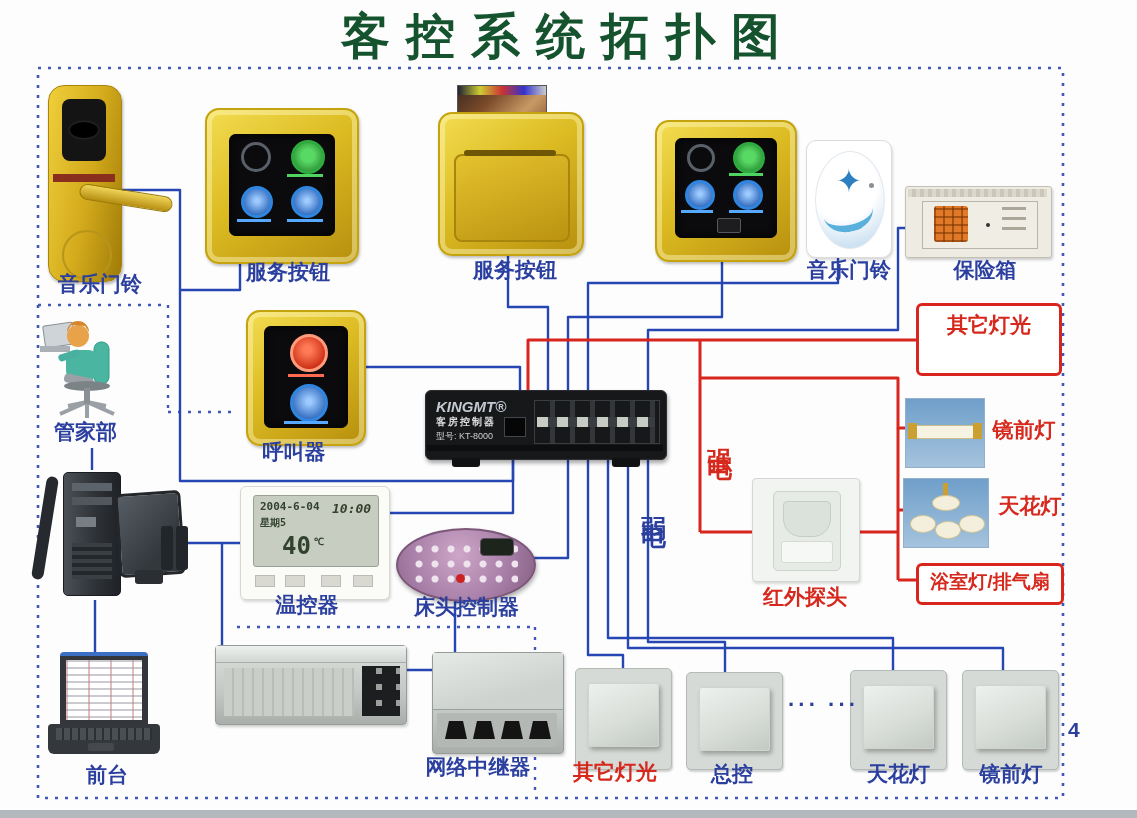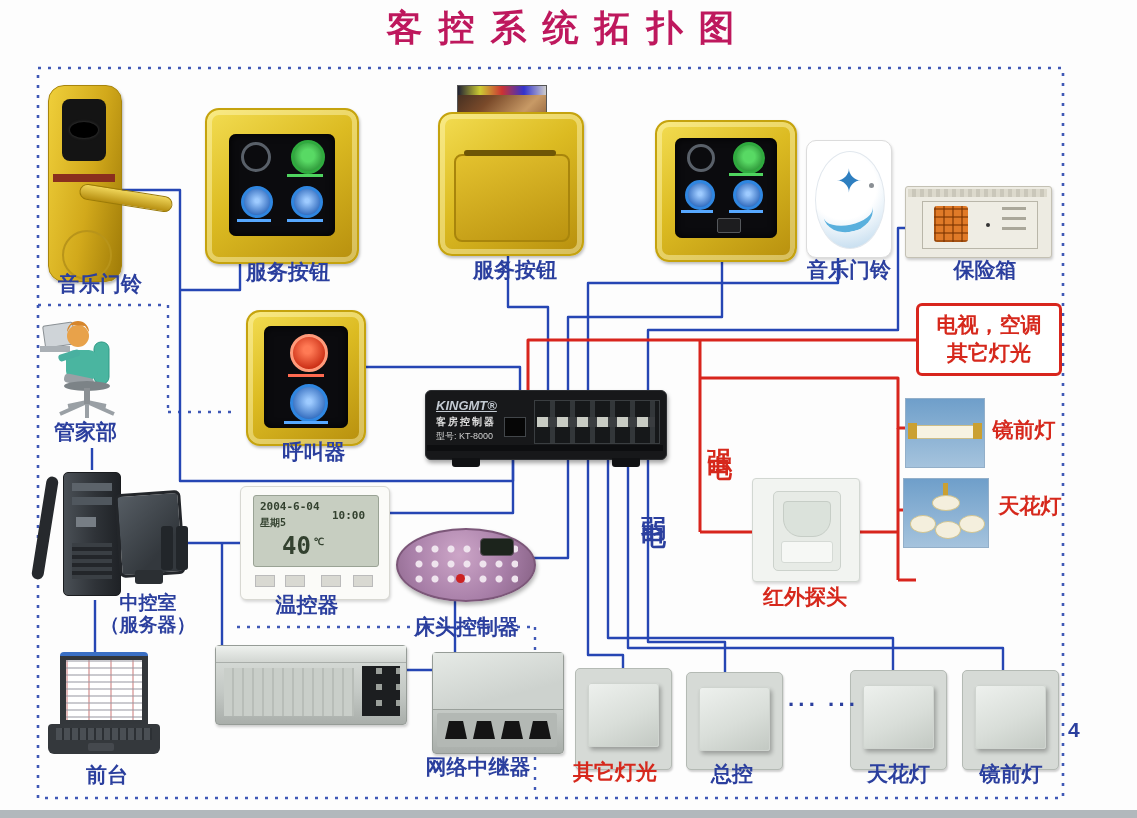--- a/index.html
+++ b/index.html
@@ -1,22 +1,22 @@
 <!DOCTYPE html>
 <html><head>
 <meta charset="utf-8">
 <style>
   html,body{margin:0;padding:0;background:#fff;}
   #stage{position:relative;width:1137px;height:818px;background:#fdfdfd;overflow:hidden;
          font-family:"Liberation Sans",sans-serif;}
   .abs{position:absolute;}
   svg.wires{position:absolute;left:0;top:0;pointer-events:none;}
   .title{position:absolute;left:0;top:4px;width:100%;text-align:center;
-         font-family:"DejaVu Serif",serif;font-weight:bold;font-size:36px;
-         letter-spacing:16px;color:#be185d;}
+         font-family:"DejaVu Serif",serif;font-weight:bold;font-size:49px;
+         letter-spacing:16px;color:#14532d;}
   .lbl{position:absolute;font-weight:bold;font-size:21px;color:#2b3f9e;
        text-align:center;white-space:nowrap;line-height:1.15;}
   .lbl.red{color:#d6281c;}
   .lbl.sm{font-size:19px;}
   .vlbl{position:absolute;font-weight:bold;font-size:25px;writing-mode:vertical-rl;
         text-orientation:upright;letter-spacing:6px;}
   .gold{background:linear-gradient(145deg,#f3dd52 0%,#dcbb22 45%,#b78f0e 100%);
         border:2px solid #c5a30e;border-radius:14px;
         box-shadow:inset 0 0 0 5px rgba(255,248,190,.45), 1px 2px 3px rgba(0,0,0,.25);}
   .scr{position:absolute;background:#0b0b0e;border-radius:7px;
@@ -167,21 +167,20 @@
          background-image:repeating-linear-gradient(0deg,rgba(120,50,0,.55) 0 2px,transparent 2px 8px),
                           repeating-linear-gradient(90deg,rgba(120,50,0,.55) 0 2px,transparent 2px 9px);"></div>
     <div class="abs" style="left:80px;top:36px;width:4px;height:4px;border-radius:50%;background:#333;"></div>
     <div class="abs" style="left:96px;top:20px;width:24px;height:3px;background:#aaa79a;"></div>
     <div class="abs" style="left:96px;top:30px;width:24px;height:3px;background:#aaa79a;"></div>
     <div class="abs" style="left:96px;top:40px;width:24px;height:3px;background:#aaa79a;"></div>
   </div>
   <div class="lbl" style="left:940px;top:258px;width:90px;">保险箱</div>
 
   <div class="redbox" style="left:916px;top:303px;width:140px;height:62px;font-size:21px;padding-top:5px;">
-    <div>电视，空调</div>
     <div>其它灯光</div>
   </div>
 
   <svg class="abs" style="left:38px;top:306px;" width="102" height="116" viewBox="0 0 102 116">
     <rect x="6" y="18" width="30" height="22" rx="2" fill="#cfd4d8" stroke="#8a9094" transform="rotate(-8 21 29)"></rect>
     <rect x="2" y="40" width="30" height="6" fill="#aab0b5"></rect>
     <rect x="56" y="36" width="15" height="42" rx="7" fill="#4ab5a0" stroke="#2f9a86"></rect>
     <rect x="28" y="44" width="32" height="30" rx="9" fill="#4ab5a0"></rect>
     <circle cx="40" cy="30" r="11" fill="#e8a24a"></circle>
     <path d="M29 26 a11 11 0 0 1 22 0 l-4 -6 -14 -1 z" fill="#d6862c"></path>
@@ -195,25 +194,25 @@
   <div class="lbl" style="left:33px;top:420px;width:105px;">管家部</div>
 
   <div class="abs gold" style="left:246px;top:310px;width:116px;height:132px;">
     <div class="scr" style="left:16px;top:14px;width:84px;height:102px;">
       <div class="ric redbtn" style="left:26px;top:8px;width:32px;height:32px;"></div>
       <div class="cap r" style="left:24px;top:48px;width:36px;"></div>
       <div class="ric blue" style="left:26px;top:58px;width:32px;height:32px;"></div>
       <div class="cap" style="left:20px;top:95px;width:44px;"></div>
     </div>
   </div>
-  <div class="lbl" style="left:264px;top:440px;width:100px;">呼叫器</div>
+  <div class="lbl" style="left:244px;top:440px;width:100px;">呼叫器</div>
 
   <div class="abs" style="left:425px;top:390px;width:240px;height:68px;background:#17181a;
        border-radius:6px;border:1px solid #2c2e31;box-shadow:1px 3px 4px rgba(0,0,0,.35);">
-    <div class="abs" style="left:10px;top:7px;font-style:italic;font-weight:bold;font-size:13px;color:#c3cad2;text-decoration:underline;">KINGMT®</div>
+    <div class="abs" style="left:10px;top:7px;font-style:italic;font-weight:bold;font-size:15px;color:#c3cad2;">KINGMT®</div>
     <div class="abs" style="left:10px;top:24px;font-size:10px;letter-spacing:2px;color:#dedede;font-weight:bold;">客房控制器</div>
     <div class="abs" style="left:10px;top:39px;font-size:9px;color:#cfcfcf;">型号: KT-8000</div>
     <div class="abs" style="left:1px;top:54px;width:236px;height:6px;background:#0d0e10;"></div>
     <div class="abs" style="left:78px;top:26px;width:20px;height:18px;background:#060606;
          border:1px solid #42464a;"></div>
     <div class="abs gridports" style="left:108px;top:9px;width:124px;height:42px;">
       <div class="abs" style="left:2px;top:16px;width:118px;height:10px;
            background:repeating-linear-gradient(90deg,#c9ccc4 0 11px,#3a3d40 11px 20px);"></div>
     </div>
   </div>
@@ -221,21 +220,21 @@
   <div class="abs" style="left:612px;top:458px;width:28px;height:9px;background:#101113;border-radius:0 0 3px 3px;"></div>
 
   <div class="vlbl" style="left:704px;top:428px;color:#d6281c;">强电</div>
   <div class="vlbl" style="left:638px;top:496px;color:#2b3f9e;">弱电</div>
 
   <div class="abs" style="left:240px;top:486px;width:148px;height:112px;background:#fbfbf8;
        border:1px solid #d8d8d2;border-radius:6px;box-shadow:1px 2px 3px rgba(0,0,0,.15);">
     <div class="lcd" style="left:12px;top:8px;width:124px;height:70px;">
       <span class="abs" style="left:6px;top:4px;font-size:11px;">2004-6-04</span>
       <span class="abs" style="left:6px;top:20px;font-size:10px;">星期5</span>
-      <span class="abs" style="left:78px;top:13px;font-size:11px;">10:00</span>
+      <span class="abs" style="left:78px;top:5px;font-size:13px;font-style:italic;">10:00</span>
       <span class="abs" style="left:28px;top:36px;font-size:24px;">40</span>
       <span class="abs" style="left:60px;top:38px;font-size:10px;">℃</span>
     </div>
     <div class="abs" style="left:14px;top:88px;width:18px;height:10px;background:#d9d9d2;border:1px solid #bbb;"></div>
     <div class="abs" style="left:44px;top:88px;width:18px;height:10px;background:#d9d9d2;border:1px solid #bbb;"></div>
     <div class="abs" style="left:80px;top:88px;width:18px;height:10px;background:#d9d9d2;border:1px solid #bbb;"></div>
     <div class="abs" style="left:112px;top:88px;width:18px;height:10px;background:#d9d9d2;border:1px solid #bbb;"></div>
   </div>
   <div class="lbl" style="left:252px;top:593px;width:110px;">温控器</div>
 
@@ -243,43 +242,39 @@
        background:radial-gradient(circle at 45% 35%,#cda6c8 0%,#a87fa8 55%,#835e81 100%);
        border:2px solid #7c5779;box-shadow:1px 3px 4px rgba(0,0,0,.3);
        background-size:100% 100%;">
     <div class="abs" style="left:16px;top:14px;width:104px;height:44px;
          background-image:radial-gradient(circle 3px at 5px 5px,#efe4ee 0 3px,transparent 4px);
          background-size:16px 15px;"></div>
     <div class="abs" style="left:82px;top:8px;width:32px;height:16px;background:#1c241c;
          border-radius:4px;border:1px solid #5a4f5a;"></div>
     <div class="abs" style="left:58px;top:44px;width:9px;height:9px;border-radius:50%;background:#c22;"></div>
   </div>
-  <div class="lbl" style="left:394px;top:595px;width:145px;margin-top:20px;">床头控制器</div>
+  <div class="lbl" style="left:394px;top:595px;width:145px;">床头控制器</div>
 
   <div class="abs" style="left:35px;top:468px;width:152px;height:130px;">
     <div class="abs" style="left:4px;top:8px;width:12px;height:104px;background:#26292d;border-radius:6px;
          transform:rotate(9deg);"></div>
     <div class="abs" style="left:28px;top:4px;width:56px;height:122px;border-radius:5px;
          background:linear-gradient(90deg,#4a5056,#2f3338 55%,#1f2226);border:1px solid #1a1c1f;">
       <div class="abs" style="left:8px;top:10px;width:40px;height:8px;background:#5c636a;"></div>
       <div class="abs" style="left:8px;top:24px;width:40px;height:8px;background:#50575e;"></div>
       <div class="abs" style="left:12px;top:44px;width:20px;height:10px;background:#777e85;"></div>
       <div class="abs" style="left:8px;top:70px;width:40px;height:36px;
            background:repeating-linear-gradient(0deg,#3a3f44 0 4px,#23262a 4px 8px);"></div>
     </div>
     <div class="abs" style="left:82px;top:24px;width:60px;height:78px;border-radius:6px;
          background:linear-gradient(135deg,#565d64,#33383d 70%);border:3px solid #23262a;
          transform:rotate(-4deg);"></div>
     <div class="abs" style="left:100px;top:102px;width:28px;height:14px;background:#2b2f33;border-radius:3px;"></div>
     <div class="abs" style="left:126px;top:58px;width:12px;height:44px;background:#22262a;border-radius:3px;"></div>
     <div class="abs" style="left:141px;top:58px;width:12px;height:44px;background:#22262a;border-radius:3px;"></div>
-  </div>
-  <div class="lbl sm" style="left:88px;top:592px;width:120px;">
-    <div>中控室</div>
-    <div>（服务器）</div>
   </div>
 
   <div class="abs" style="left:48px;top:652px;width:112px;height:108px;">
     <div class="abs" style="left:12px;top:0;width:88px;height:74px;background:#33373b;border-radius:4px;
          border-top:4px solid #3a6fc4;">
       <div class="abs" style="left:6px;top:4px;width:76px;height:60px;background:#fff;
            background-image:repeating-linear-gradient(180deg,rgba(150,150,160,.5) 0 2px,transparent 2px 7px),
                             repeating-linear-gradient(90deg,rgba(180,60,60,.35) 0 2px,transparent 2px 22px);"></div>
     </div>
     <div class="abs" style="left:0;top:72px;width:112px;height:30px;background:#34383c;border-radius:4px 4px 6px 6px;">
@@ -338,20 +333,21 @@
 
   <div class="abs sky" style="left:903px;top:478px;width:84px;height:68px;">
     <div class="abs" style="left:39px;top:4px;width:5px;height:16px;background:#caa032;"></div>
     <div class="abs" style="left:28px;top:16px;width:26px;height:14px;border-radius:50%;background:#f4efdd;border:1px solid #d2c48e;"></div>
     <div class="abs" style="left:6px;top:36px;width:24px;height:16px;border-radius:50%;background:#f4efdd;border:1px solid #d2c48e;"></div>
     <div class="abs" style="left:31px;top:42px;width:24px;height:16px;border-radius:50%;background:#f4efdd;border:1px solid #d2c48e;"></div>
     <div class="abs" style="left:55px;top:36px;width:24px;height:16px;border-radius:50%;background:#f4efdd;border:1px solid #d2c48e;"></div>
   </div>
   <div class="lbl red" style="left:992px;top:494px;width:76px;">天花灯</div>
 
+  <div class="redbox" style="left:916px;top:563px;width:142px;height:36px;font-size:19px;line-height:32px;">浴室灯/排气扇</div>
 
   <div class="wallsw" style="left:575px;top:668px;width:95px;height:100px;">
       <div class="rocker"></div>
     </div>
   <div class="wallsw" style="left:686px;top:672px;width:95px;height:96px;">
       <div class="rocker"></div>
     </div>
   <div class="wallsw" style="left:850px;top:670px;width:95px;height:98px;">
       <div class="rocker"></div>
     </div>

